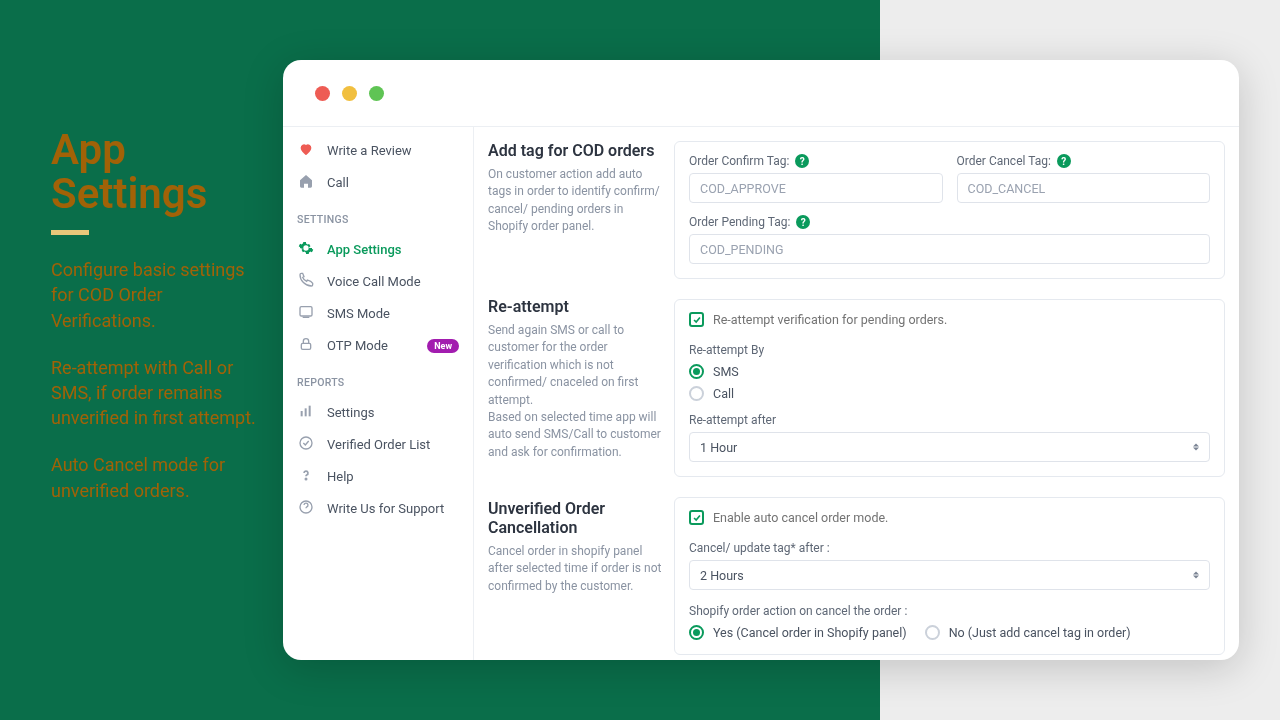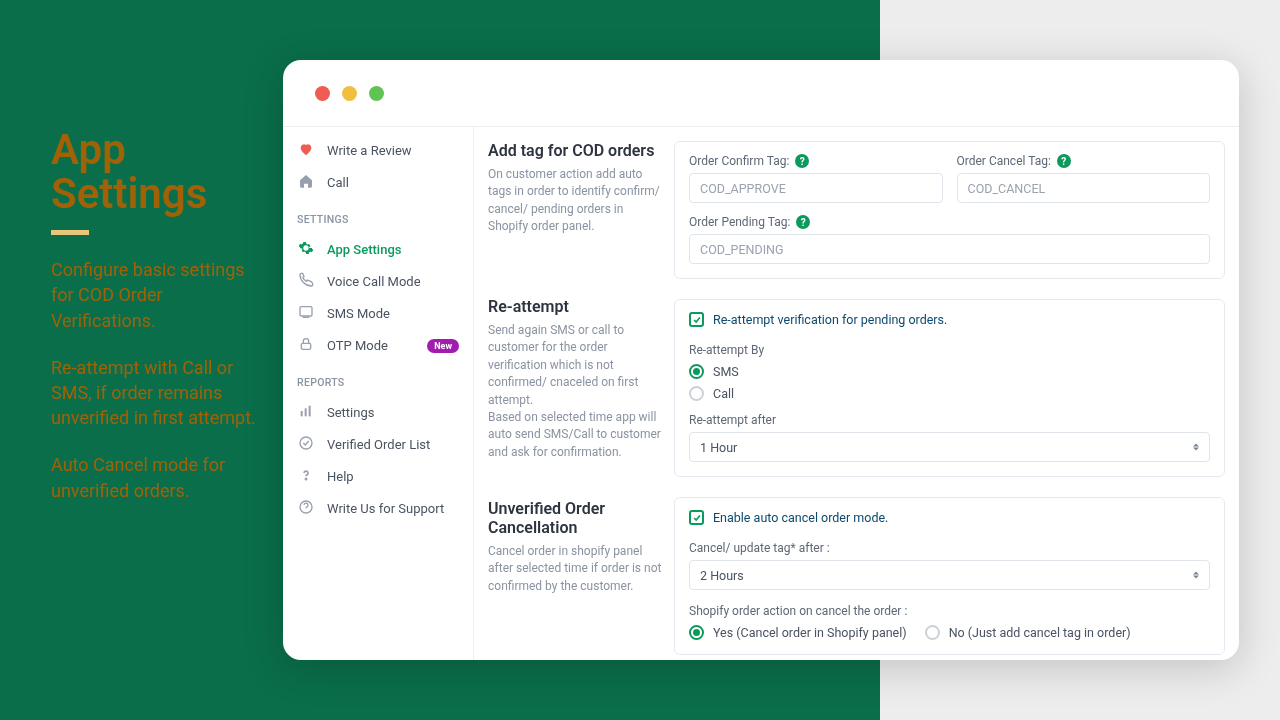--- a/index.html
+++ b/index.html
@@ -32,21 +32,21 @@
 .desc-block.h1 { height: 136px; margin-bottom: 20px; }
 .desc-block.h2 { height: 178px; margin-bottom: 24px; }
 .card { border: 1px solid #e5e9ef; border-radius: 6px; padding: 12px 14px 14px; margin-bottom: 20px; }
 .row { display: flex; gap: 14px; }
 .col { flex: 1; }
 .lbl { font-size: 12px; color: #5f6876; display: flex; align-items: center; gap: 6px; margin-bottom: 5px; }
 .help { width: 14px; height: 14px; border-radius: 50%; background: #0a9a5c; color: #fff; font-size: 10px; font-weight: 700; display: inline-flex; align-items: center; justify-content: center; }
 .inp { width: 100%; height: 30px; border: 1px solid #dfe3ea; border-radius: 4px; padding: 0 10px; font-size: 12.5px; color: #4a5361; background: #fff; }
 .inp::placeholder { color: #9aa2b0; }
 .mt { margin-top: 12px; }
-.chk-row { display: flex; align-items: center; gap: 9px; font-size: 12.5px; color: #0c4a6e; }
+.chk-row { display: flex; align-items: center; gap: 9px; font-size: 12.5px; color: #737373; }
 .chk { width: 15px; height: 15px; border: 2px solid #0a9a5c; border-radius: 3px; display: inline-flex; align-items: center; justify-content: center; }
 .chk svg { width: 10px; height: 10px; }
 .radio { width: 15px; height: 15px; border: 2px solid #cbd1da; border-radius: 50%; display: inline-flex; align-items: center; justify-content: center; flex-shrink: 0; }
 .radio.on { border-color: #0a9a5c; }
 .radio.on::after { content: ""; width: 7px; height: 7px; border-radius: 50%; background: #0a9a5c; }
 .opt { display: flex; align-items: center; gap: 9px; font-size: 12.5px; color: #4a5361; margin-top: 7px; }
 .sel { position: relative; }
 .sel .caret { position: absolute; right: 8px; top: 50%; transform: translateY(-50%); width: 12px; color: #7b8494; display:flex; flex-direction:column; gap:1px; align-items:center; }
 .sel .caret span { width:0; height:0; border-left:3px solid transparent; border-right:3px solid transparent; }
 .sel .caret .u { border-bottom:3px solid #7b8494; }

